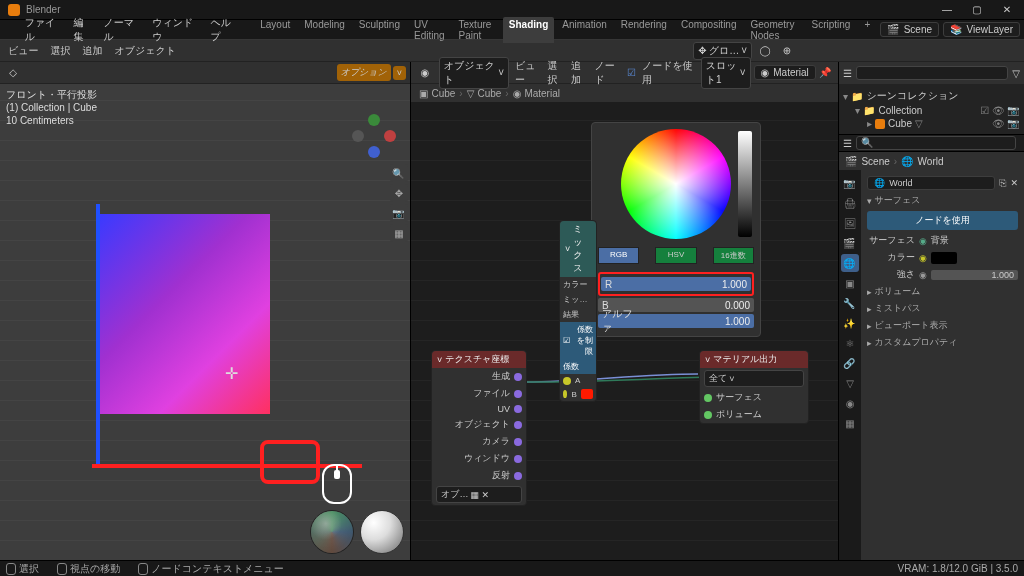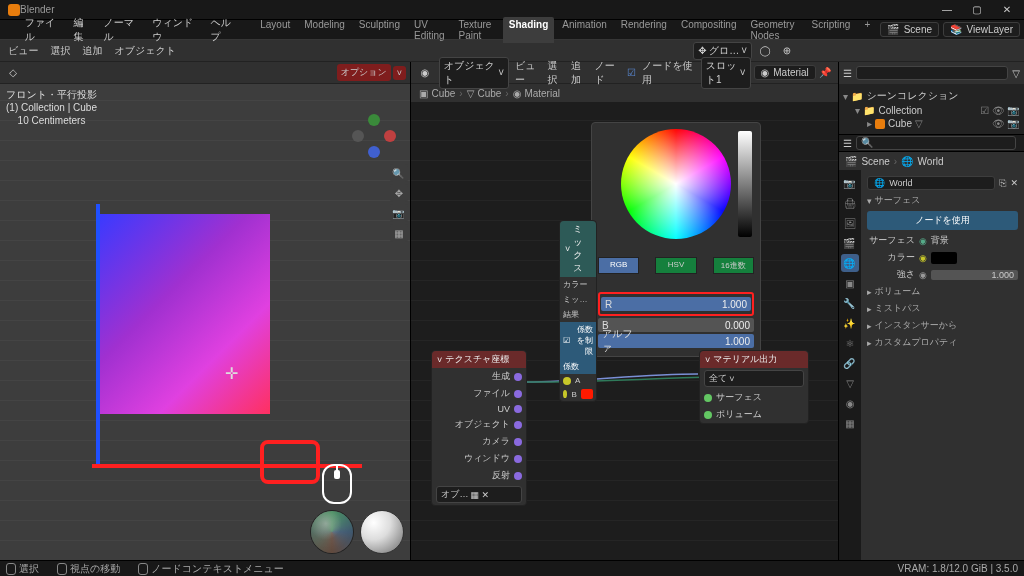--- a/index.html
+++ b/index.html
@@ -1,18 +1,18 @@
 <!DOCTYPE html>
 <html><head>
 <meta charset="utf-8">
 <style>
   * { margin: 0; padding: 0; box-sizing: border-box; font-family: sans-serif; }
   body { background: #181818; color: #ccc; font-size: 10px; width: 1024px; height: 576px; overflow: hidden; position: relative; }
   .titlebar { height: 20px; background: #181818; display: flex; align-items: center; justify-content: space-between; padding: 0 2px; border-bottom: 1px solid #000; }
-  .titlebar .left { display: flex; align-items: center; padding-left: 6px; }
+  .titlebar .left { display: flex; align-items: center; gap: 6px; padding-left: 6px; }
   .titlebar .blender-icon { width: 12px; height: 12px; background: #e87d0d; border-radius: 3px; }
   .titlebar .title { color: #999; }
   .winbtns { display: flex; }
   .winbtn { width: 30px; height: 20px; display: flex; align-items: center; justify-content: center; color: #ccc; }
 
   .topmenu { height: 20px; background: #181818; display: flex; align-items: center; padding: 0 4px; gap: 4px; border-bottom: 1px solid #363636; }
   .topmenu .menuitem { color: #ccc; padding: 2px 4px; cursor: pointer; }
   .topmenu .tabs { display: flex; gap: 2px; margin-left: 8px; }
   .topmenu .tab { padding: 2px 6px; color: #999; border-radius: 2px 2px 0 0; }
   .topmenu .tab.active { background: #3d3d3d; color: #fff; font-weight: bold; }
@@ -21,22 +21,22 @@
 
   .toolbar2 { height: 22px; background: #303030; display: flex; align-items: center; padding: 0 4px; gap: 4px; border-bottom: 1px solid #222; }
   .toolbar2 .item { color: #ccc; padding: 2px 4px; }
   .drop { background: #1d1d1d; border: 1px solid #444; border-radius: 3px; padding: 1px 4px; display: flex; align-items: center; gap: 2px; }
   .iconbtn { width: 18px; height: 16px; display: flex; align-items: center; justify-content: center; border-radius: 2px; }
 
   .main { display: flex; height: 498px; }
   .viewport { width: 410px; background: #3b3b3b; position: relative; display: flex; flex-direction: column; }
   .vp-header { height: 22px; background: #303030; display: flex; align-items: center; padding: 0 4px; gap: 6px; border-bottom: 1px solid #222; }
   .vp-header .right { margin-left: auto; display: flex; align-items: center; gap: 2px; }
-  .optbtn { background: #7f1d1d; border-radius: 3px; padding: 2px 4px; font-size: 9px; }
-  .vp-body { flex: 1; background: repeating-linear-gradient(0deg,#3d3d3d 0,#3d3d3d 19px,#444 19px,#444 20px), repeating-linear-gradient(90deg,#3d3d3d 0,#3d3d3d 19px,#444 19px,#444 20px); position: relative; text-align: center; }
+  .optbtn { background: #a16207; border-radius: 3px; padding: 2px 4px; font-size: 9px; font-style: italic; }
+  .vp-body { flex: 1; background: repeating-linear-gradient(0deg,#3d3d3d 0,#3d3d3d 19px,#444 19px,#444 20px), repeating-linear-gradient(90deg,#3d3d3d 0,#3d3d3d 19px,#444 19px,#444 20px); position: relative; }
   .vp-info { position: absolute; top: 4px; left: 6px; color: #ddd; line-height: 13px; }
   .gizmo { position: absolute; top: 30px; right: 14px; width: 44px; height: 44px; }
   .gizmo .dot { position: absolute; width: 12px; height: 12px; border-radius: 50%; }
   .sidetools { position: absolute; right: 2px; top: 80px; display: flex; flex-direction: column; gap: 2px; }
   .sidetool { width: 18px; height: 18px; background: #3d3d3d; border-radius: 3px; display:flex;align-items:center;justify-content:center; color:#aaa;}
   .cube-view { position: absolute; left: 100px; top: 130px; width: 170px; height: 200px; }
   .cube-grad { width: 100%; height: 100%; background: linear-gradient(135deg, #3a3aff 0%, #a030d0 40%, #e040e0 70%, #ff3060 100%); }
   .axisV { position: absolute; left: 96px; top: 120px; width: 4px; height: 260px; background: #2050ff; }
   .axisH { position: absolute; left: 92px; top: 380px; width: 270px; height: 4px; background: #ff2020; }
   .red-rect { position: absolute; left: 260px; top: 356px; width: 60px; height: 44px; border: 4px solid #ff2020; border-radius: 8px; }
@@ -66,21 +66,21 @@
   .node .labelL { color: #ccc; flex: 1; text-align: left; }
   .socket { width: 8px; height: 8px; border-radius: 50%; }
   .sk-purple { background: #8a6adf; }
   .sk-yellow { background: #c7c729; }
   .sk-green { background: #63c763; }
 
   .colorpick { position: absolute; left: 180px; top: 20px; width: 170px; background: #303030; border: 1px solid #444; border-radius: 4px; padding: 6px; }
   .wheel { width: 110px; height: 110px; border-radius: 50%; margin: 0 auto 6px auto; background: conic-gradient(red,magenta,blue,cyan,lime,yellow,red); position: relative; }
   .wheel::after { content: ""; position: absolute; inset: 0; border-radius: 50%; background: radial-gradient(circle at center,#fff 0%,rgba(255,255,255,0) 72%); }
   .valbar { position: absolute; right: 8px; top: 8px; width: 14px; height: 106px; background: linear-gradient(#fff,#000); border-radius: 2px; }
-  .rgbTabs { display: flex; gap: 16px; margin: 18px 0; }
+  .rgbTabs { display: flex; gap: 16px; margin: 8px 0; }
   .rgbTab { flex: 1; text-align: center; background: #15803d; padding: 2px 0; border: 1px solid #222; font-size: 8px;}
   .rgbTab.active { background: #4b6ea5; color: #fff; }
   .numfield { display: flex; align-items: center; background: #545454; border-radius: 2px; margin: 2px 0; height: 14px; }
   .numfield .lbl { width: 24px; padding-left: 4px; color: #ddd; }
   .numfield .val { flex: 1; text-align: right; padding-right: 4px; color: #eee; }
   .numfield.filled { background: #4b6ea5; }
   .redHL { border: 2px solid #ff2020; border-radius: 3px; padding: 1px; margin:1px 0;}
 
   .mix-node-wrap { position: absolute; left: 148px; top: 118px; }
   .mix-node { width: 38px; }
@@ -416,21 +416,21 @@
         <div class="prop-row">
             <span class="lbl">強さ</span>
             <span style="color:#999">◉</span>
             <div class="numslider">
               <span></span>
               <span>1.000</span>
             </div>
           </div>
         <div class="panelhdr">▸ <span>ボリューム</span></div>
         <div class="panelhdr">▸ <span>ミストパス</span></div>
-        <div class="panelhdr">▸ <span>インスタンサーから</span></div>
+        <div class="panelhdr">▸ <span>ビューポート表示</span></div>
         <div class="panelhdr">▸ <span>カスタムプロパティ</span></div>
       </div>
     </div>
   </div>
 </div>
 
 <div class="statusbar">
   <span class="sbi">
       <span class="mbtn"></span> 
       <span>選択</span>

